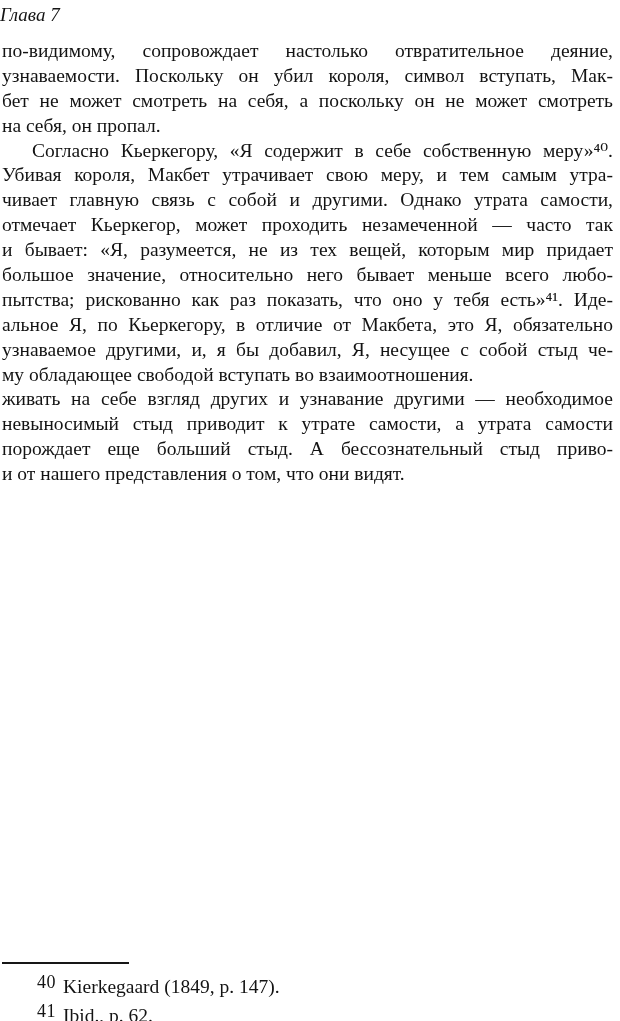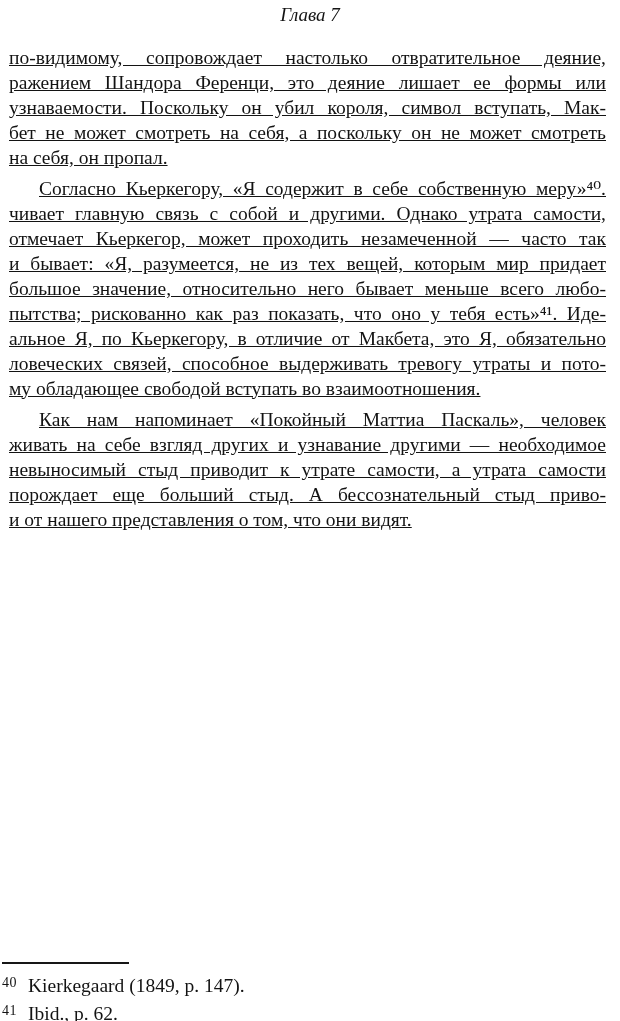--- a/index.html
+++ b/index.html
@@ -14,35 +14,34 @@
     background: #ffffff;
     overflow: hidden;
     font-family: "Liberation Serif", "DejaVu Serif", serif;
     color: #131313;
   }
   .chapter-header {
     position: absolute;
     top: 3px;
     left: 0;
     width: 100%;
-    text-align: center;
     font-style: italic;
     font-size: 19px;
     line-height: 24px;
   }
   .body-text {
     position: absolute;
     top: 39px;
     left: 2px;
     width: 611px;
     font-size: 19.5px;
     line-height: 24.9px;
     font-kerning: normal;
   }
-  .paragraph { margin: 7px; text-decoration: underline; }
+  .paragraph { margin: 0; }
   .line {
     text-align: justify;
     height: 24.9px;
     overflow: hidden;
   }
   
   .line:not(.last)::after {
     content: "";
     display: inline-block;
     width: 100%;
@@ -59,52 +58,52 @@
   .fn-rule {
     width: 127px;
     height: 0;
     border-top: 2px solid #161616;
     margin: 0 0 6px 0;
   }
   .footnote { white-space: nowrap; }
   .fn-marker {
     display: inline-block;
     width: 26px;
-    font-size: 14px;
+    font-size: 18px;
     vertical-align: 5px;
     letter-spacing: 0.5px;
+    margin-left: 35px;
   }
 </style>
 </head>
 <body>
 
 <div class="page">
   <div class="chapter-header">Глава 7</div>
 
   <div class="body-text">
       <div class="paragraph">
         <div class="line">по-видимому, сопровождает настолько отвратительное деяние,</div>
-        <div class="line">ражением Шандора Ференци, это деяние лишает ее формы или</div>
         <div class="line">узнаваемости. Поскольку он убил короля, символ вступать, Мак-</div>
         <div class="line">бет не может смотреть на себя, а поскольку он не может смотреть</div>
         <div class="line last">на себя, он пропал.</div>
       </div>
       <div class="paragraph">
         <div class="line indent">Согласно Кьеркегору, «Я содержит в себе собственную меру»⁴⁰.</div>
+        <div class="line">Убивая короля, Макбет утрачивает свою меру, и тем самым утра-</div>
         <div class="line">чивает главную связь с собой и другими. Однако утрата самости,</div>
         <div class="line">отмечает Кьеркегор, может проходить незамеченной — часто так</div>
         <div class="line">и бывает: «Я, разумеется, не из тех вещей, которым мир придает</div>
         <div class="line">большое значение, относительно него бывает меньше всего любо-</div>
         <div class="line">пытства; рискованно как раз показать, что оно у тебя есть»⁴¹. Иде-</div>
         <div class="line">альное Я, по Кьеркегору, в отличие от Макбета, это Я, обязательно</div>
-        <div class="line">ловеческих связей, способное выдерживать тревогу утраты и пото-</div>
+        <div class="line">узнаваемое другими, и, я бы добавил, Я, несущее с собой стыд че-</div>
         <div class="line last">му обладающее свободой вступать во взаимоотношения.</div>
       </div>
       <div class="paragraph">
-        <div class="line indent">Как нам напоминает «Покойный Маттиа Паскаль», человек</div>
         <div class="line">живать на себе взгляд других и узнавание другими — необходимое</div>
         <div class="line">невыносимый стыд приводит к утрате самости, а утрата самости</div>
         <div class="line">порождает еще больший стыд. А бессознательный стыд приво-</div>
         <div class="line last">и от нашего представления о том, что они видят.</div>
       </div>
     </div>
 
   <div class="footnotes">
     <div class="fn-rule"></div>
     <div>

